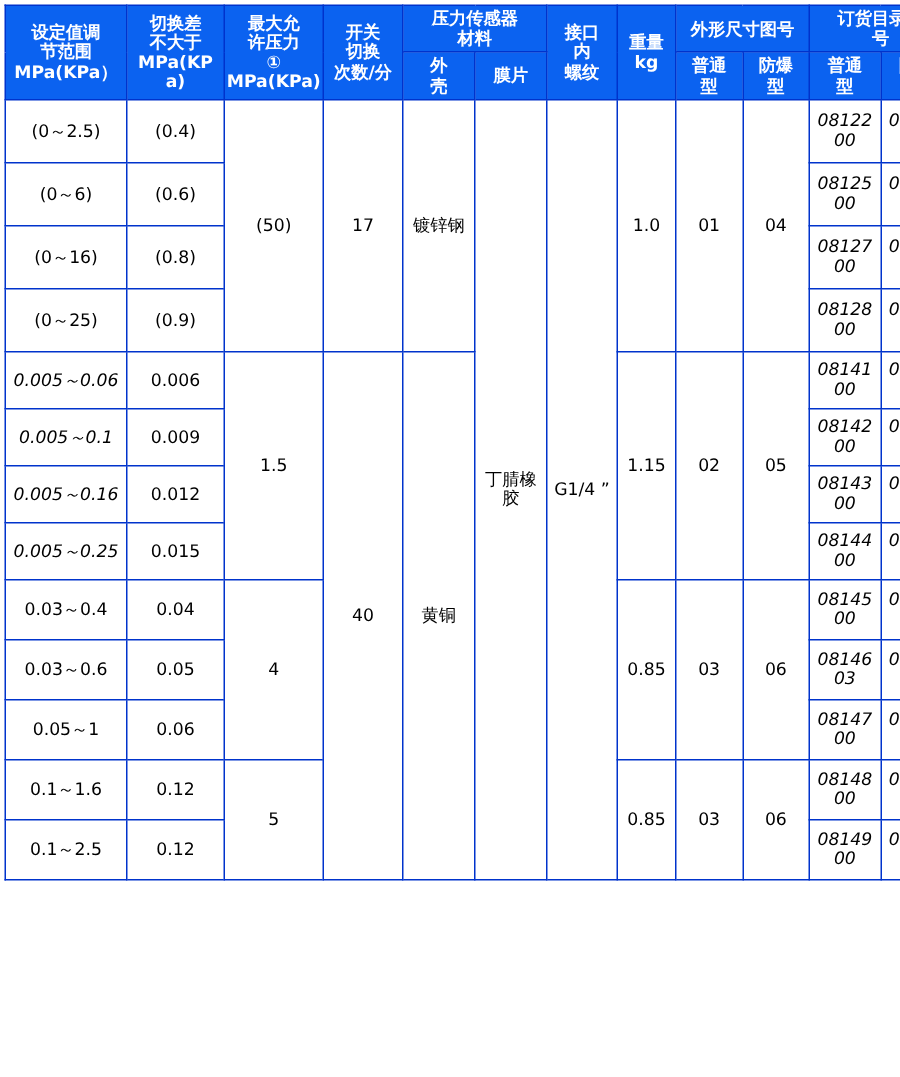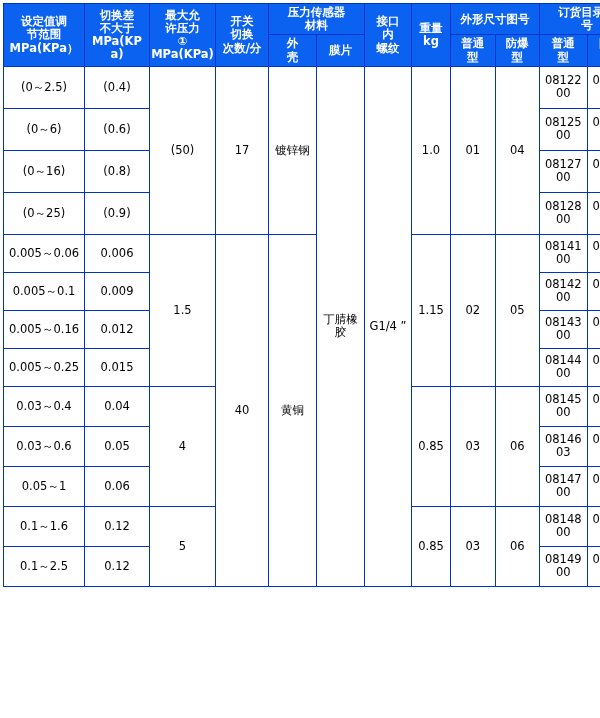--- a/index.html
+++ b/index.html
@@ -47,22 +47,22 @@
   .h-shell { width: 46px; }
   .h-dia { width: 47px; }
   .h-thread { width: 44px; }
   .h-weight { width: 36px; margin-top: 16px; }
   .h-dim { width: 86px; }
   .h-normal { width: 43px; }
   .h-ex { width: 43px; }
   .h-cat { width: 92px; }
   .h-cnormal { width: 46px; }
   .h-cex { width: 46px; }
-  .code-cell { font-size: 11.5px; letter-spacing: 0; }
-  .tall { line-height: 1.2; }
+  .code-cell { font-size: 11.5px; letter-spacing: 0; font-style: italic; }
+  .tall { line-height: 1.2; font-style: italic; }
 </style>
 </head>
 <body>
 
 <table id="spec-table">
   <thead>
     <tr>
       <th class="h-range" rowspan="2">
         <div>设定值调</div>
         <div>节范围</div>

